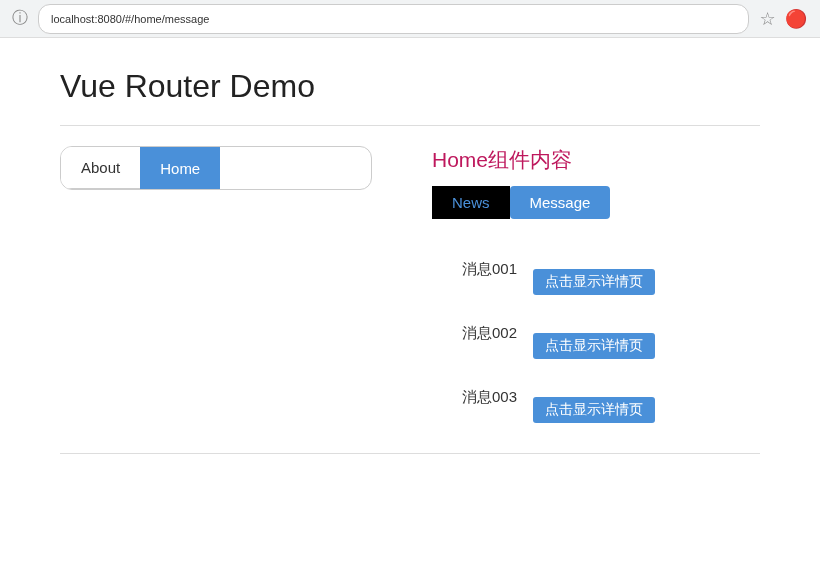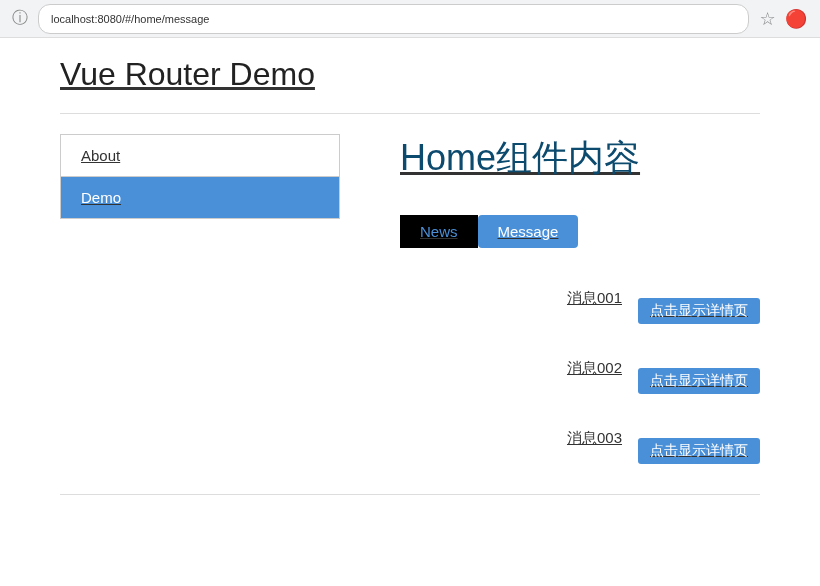--- a/index.html
+++ b/index.html
@@ -44,22 +44,21 @@
 
     .browser-star-icon,
     .browser-ext-icon {
       color: #888;
       font-size: 18px;
       cursor: pointer;
     }
 
     
     .page-content {
-      padding: 18px 60px;
-      text-decoration: underline;
+      padding: 30px 60px;
     }
 
     .page-title {
       font-size: 32px;
       font-weight: normal;
       color: #222;
       margin-bottom: 20px;
     }
 
     .divider {
@@ -70,24 +69,24 @@
 
     .main-layout {
       display: flex;
       gap: 60px;
       align-items: flex-start;
     }
 
     
     .sidebar-nav {
       display: flex;
-      flex-direction: column;
-      width: 280px;
+      flex-direction: row;
+      width: 312px;
       border: 1px solid #ccc;
-      border-radius: 0;
+      border-radius: 12px;
       overflow: hidden;
     }
 
     .nav-item {
       padding: 12px 20px;
       font-size: 15px;
       cursor: pointer;
       background: #fff;
       color: #333;
       border: none;
@@ -103,24 +102,24 @@
       background: #4a90d9;
       color: #fff;
     }
 
     
     .main-content {
       flex: 1;
     }
 
     .home-title {
-      font-size: 36px;
+      font-size: 21px;
       font-weight: normal;
-      color: #0c4a6e;
-      margin-bottom: 32px;
+      color: #be185d;
+      margin-bottom: 12px;
     }
 
     
     .sub-tabs {
       display: flex;
       align-items: center;
       gap: 0;
       margin-bottom: 24px;
     }
 
@@ -139,22 +138,21 @@
       color: #fff;
       border-radius: 4px;
     }
 
     
     .message-list {
       list-style: disc;
       padding-left: 30px;
       display: flex;
       flex-direction: column;
-      gap: 18px;
-      align-items: flex-end;
+      gap: 12px;
     }
 
     .message-item {
       display: flex;
       align-items: center;
       gap: 16px;
       font-size: 15px;
     }
 
     .message-text {
@@ -192,21 +190,21 @@
   <h1 class="page-title">Vue Router Demo</h1>
   <hr class="divider">
 
   <div class="main-layout">
 
     <nav class="sidebar-nav">
       <button class="nav-item">
         <span>About</span>
       </button>
       <button class="nav-item active">
-        <span>Demo</span>
+        <span>Home</span>
       </button>
     </nav>
 
     <div class="main-content">
       <h2 class="home-title">Home组件内容</h2>
 
       <div class="sub-tabs">
         <a class="tab-item">
           <span>News</span>
         </a>

